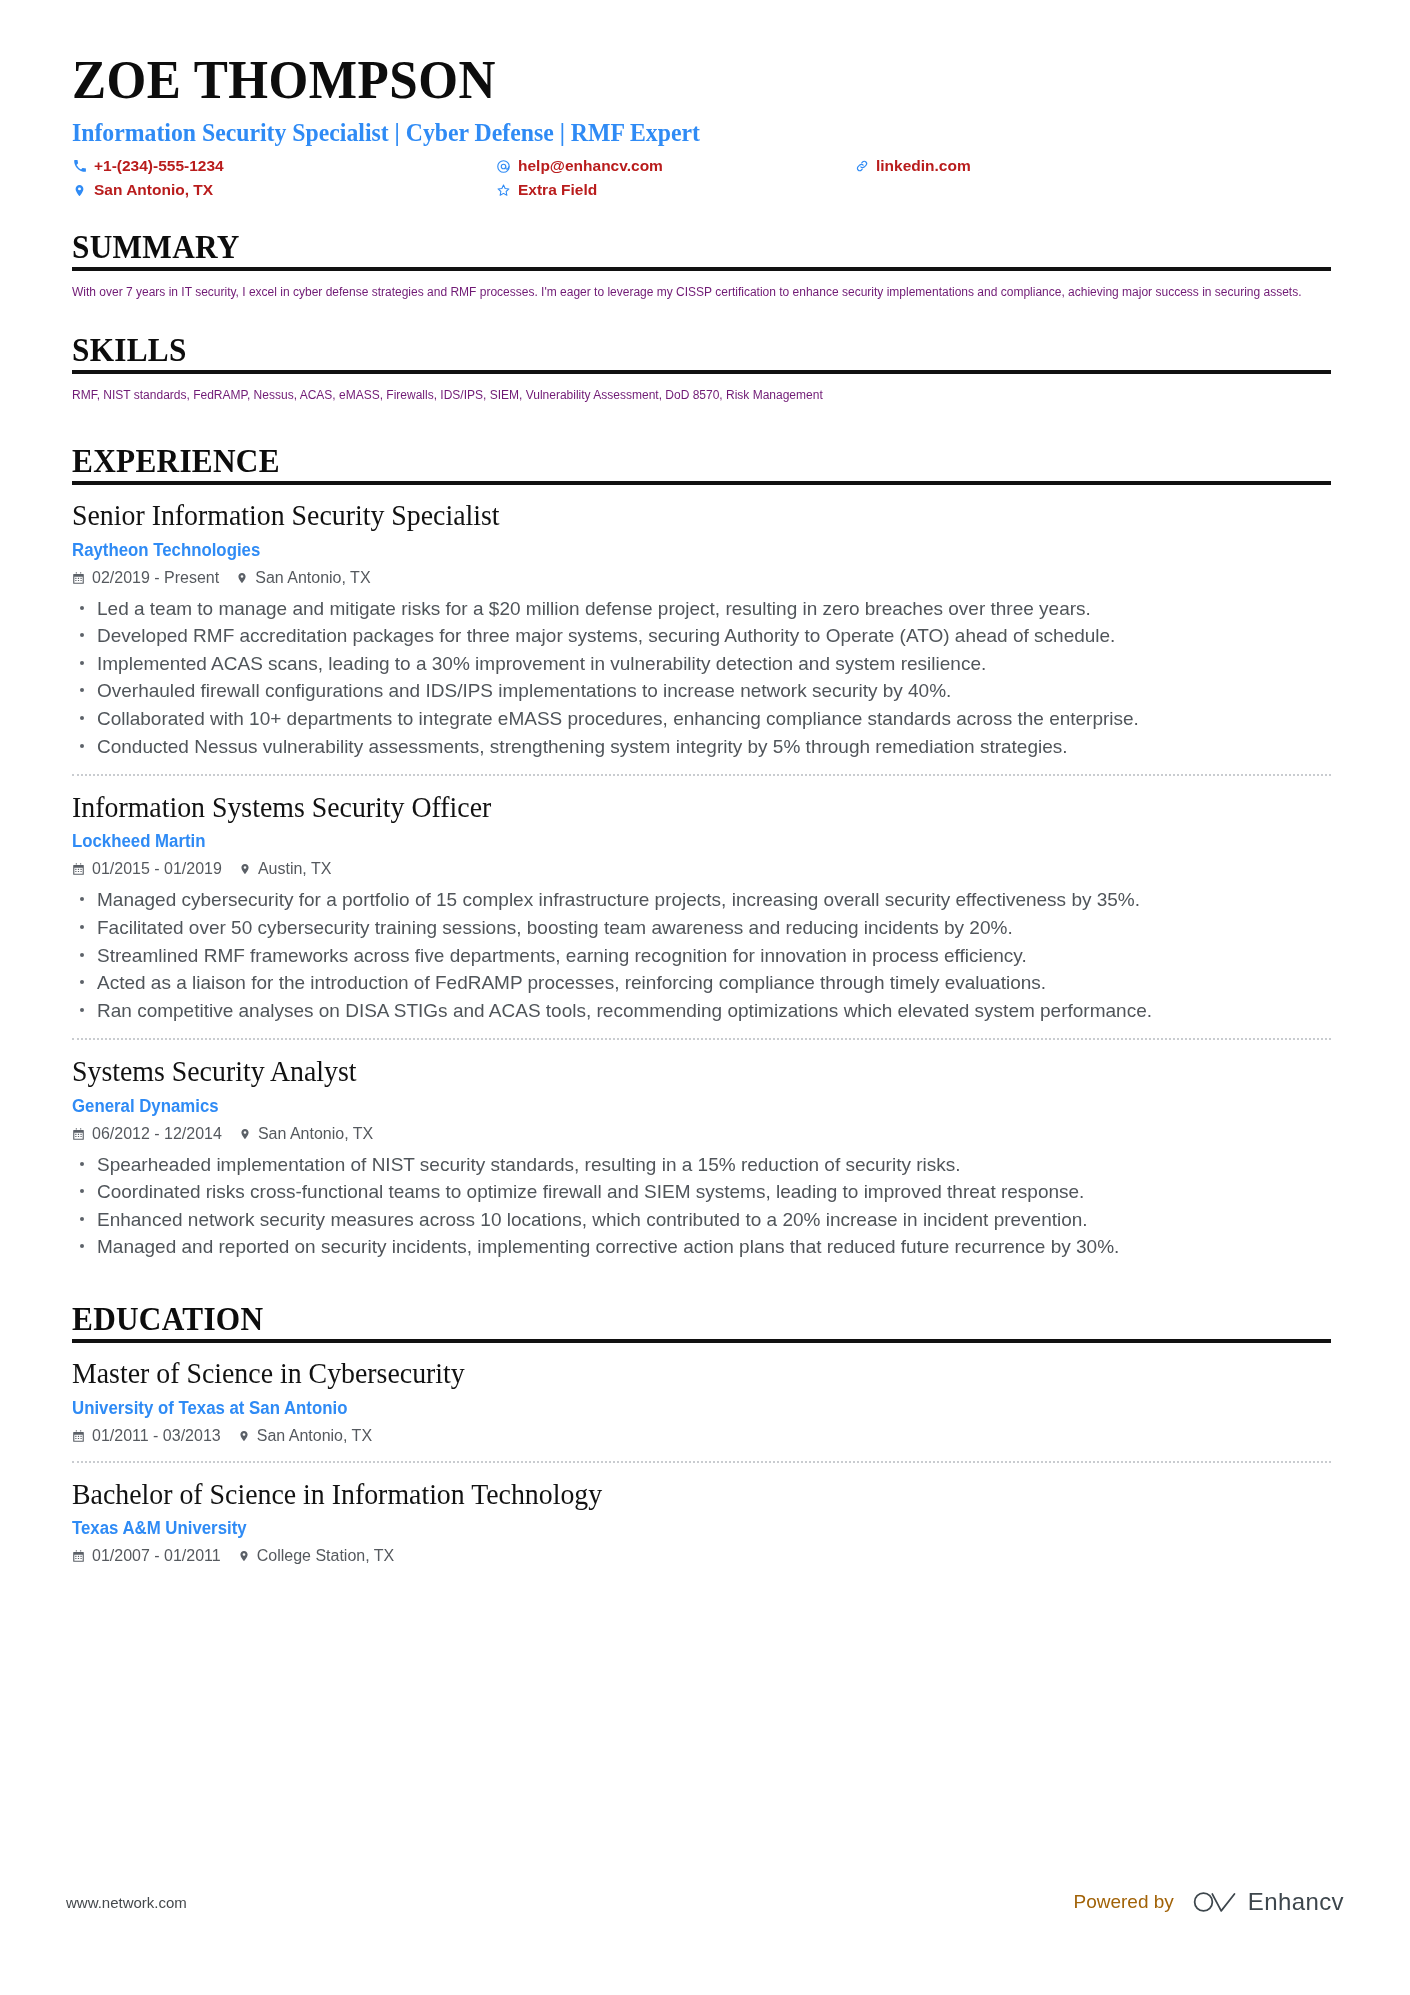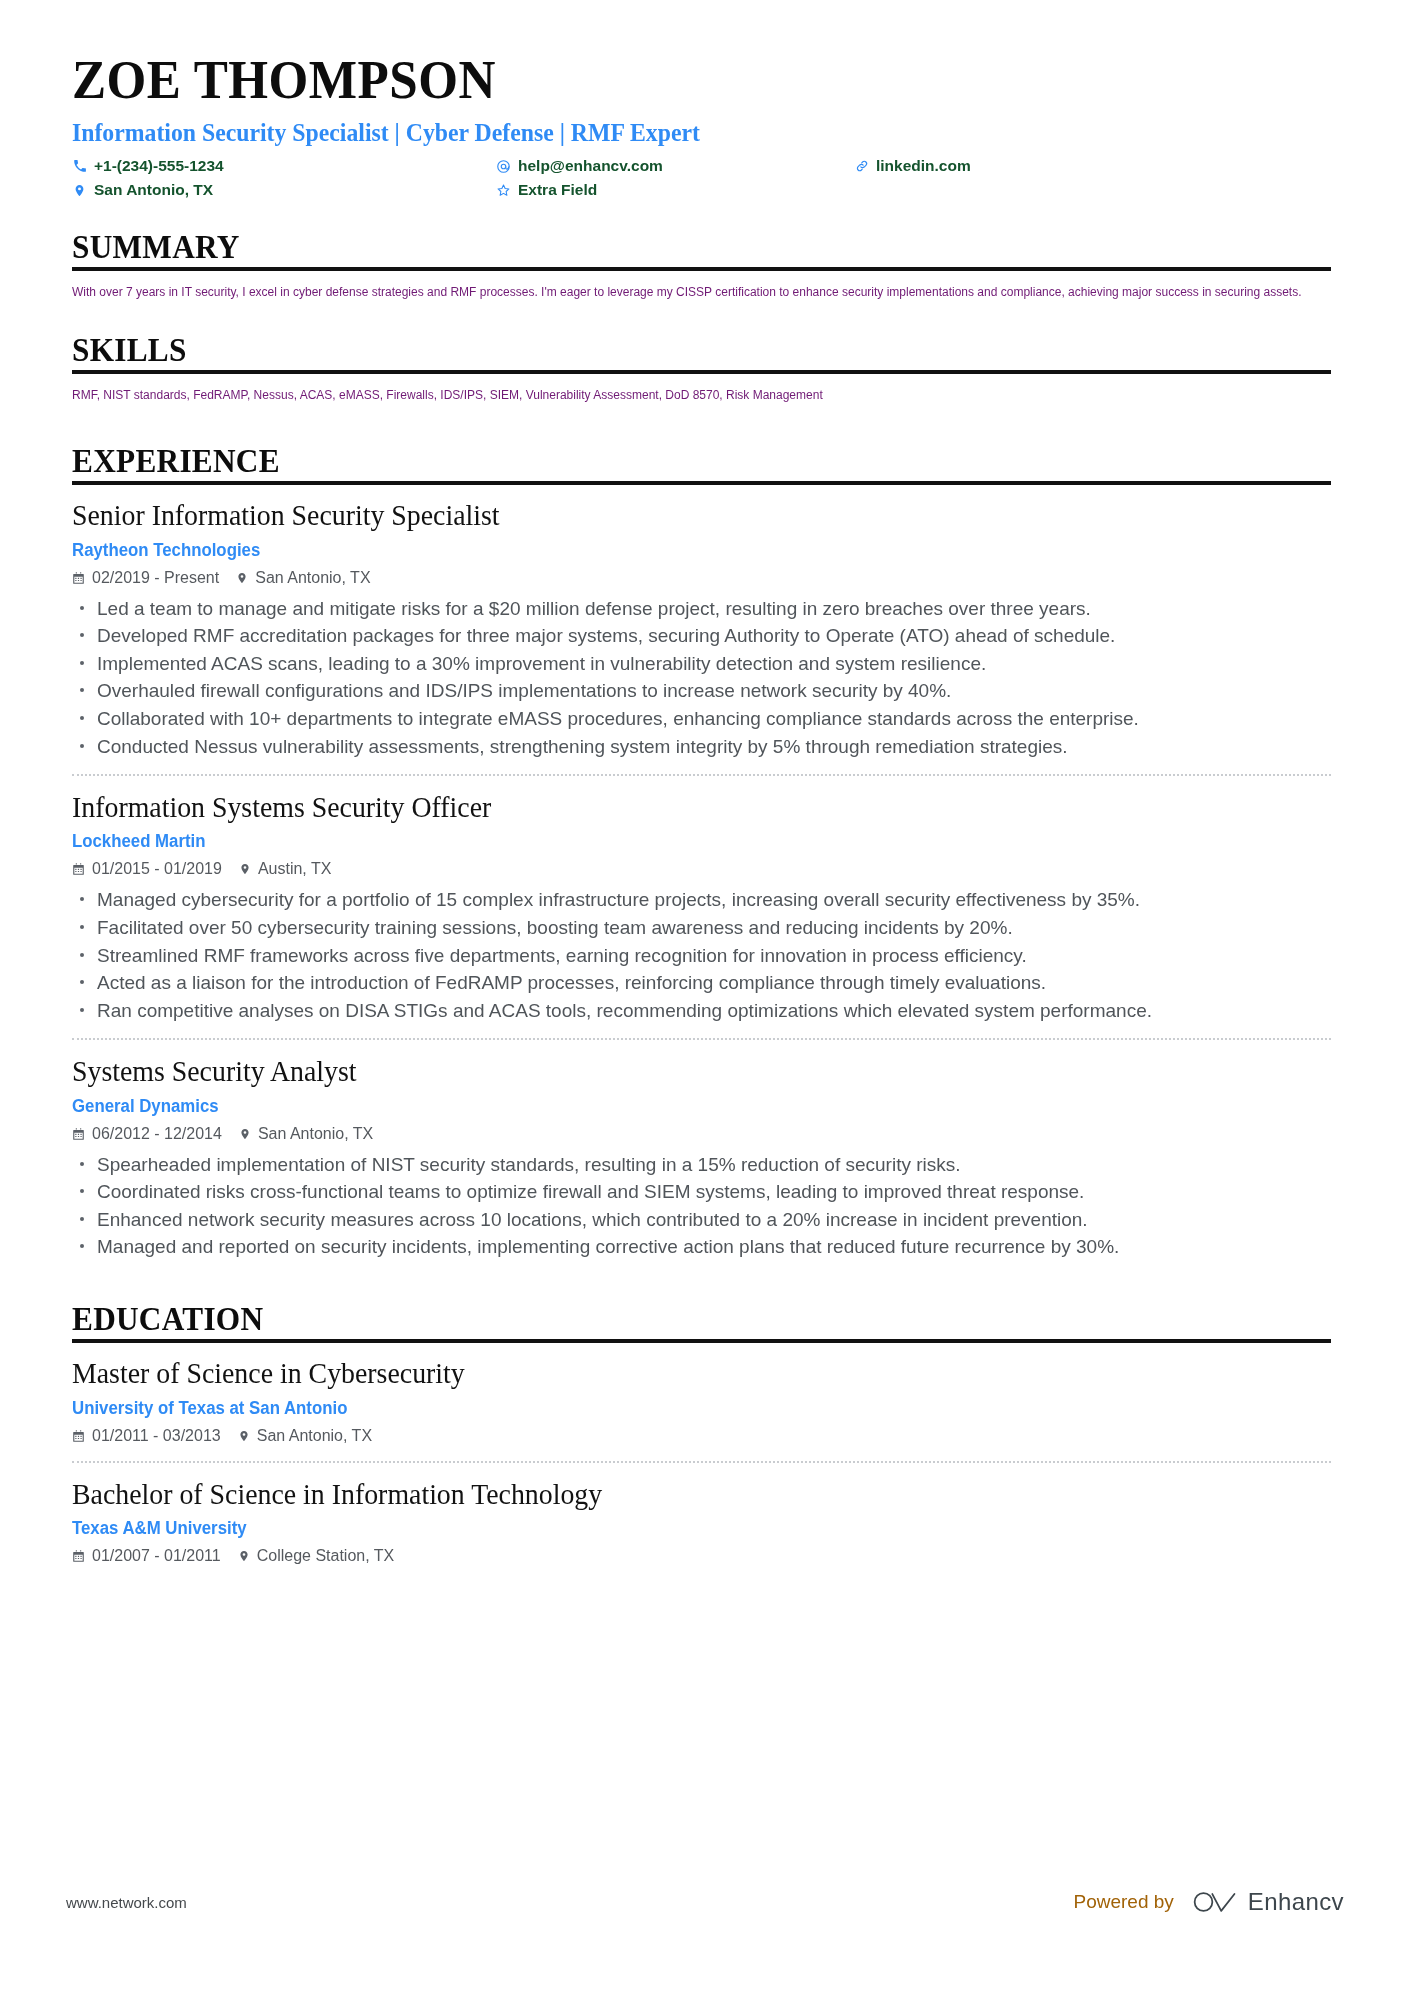--- a/index.html
+++ b/index.html
@@ -50,21 +50,21 @@
     transform: scaleX(0.95);
     transform-origin: left center;
   }
   .contact-grid {
     margin-top: 9px;
     display: grid;
     grid-template-columns: 424px 358px auto;
     row-gap: 6px;
     font-size: 15.5px;
     font-weight: 700;
-    color: #14532d;
+    color: #b91c1c;
   }
   .contact-item {
     display: flex;
     align-items: center;
     gap: 7px;
     white-space: nowrap;
   }
   .contact-item .ci-ico {
     color: #2f8bf5;
     font-size: 15px;

